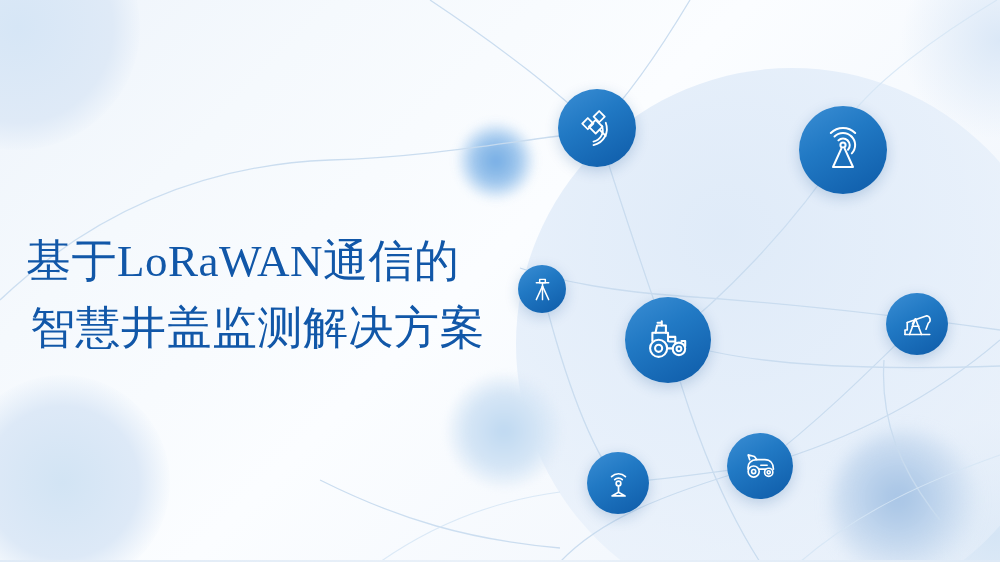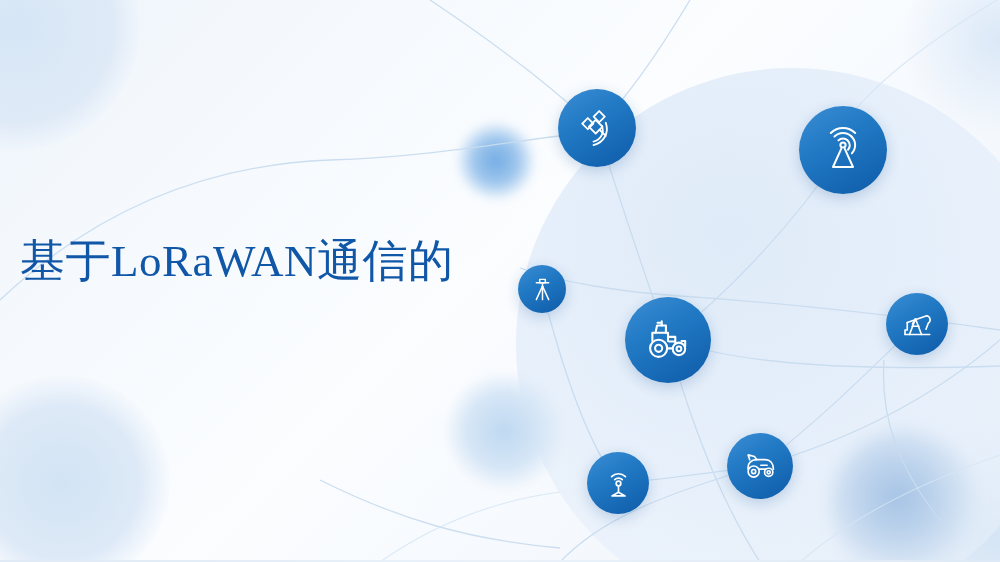--- a/index.html
+++ b/index.html
@@ -45,21 +45,21 @@
   .node{
     position:absolute;border-radius:50%;
     background:linear-gradient(150deg,#3b8ed4 0%,#2179c4 40%,#0e5ba8 100%);
     box-shadow:0 4px 14px rgba(21,82,150,.22);
     display:flex;align-items:center;justify-content:center;
   }
   .node svg{display:block;}
   .node svg *{stroke:#ffffff;fill:none;stroke-linecap:round;stroke-linejoin:round;}
   
   #title{
-    position:absolute;left:20px;top:228px;width:520px;
+    position:absolute;left:26px;top:228px;width:520px;
     color:#1157a8;letter-spacing:.5px;
   }
   .tline{
     font-family:"Liberation Serif","DejaVu Serif",serif;
     font-size:45px;font-weight:400;line-height:1.48;white-space:nowrap;
   }
   .tline.l2{ padding-left:4px; }
   
   .bottomline{position:absolute;left:0;bottom:0;width:1000px;height:2px;
     background:linear-gradient(90deg,#dfeaf6,#eaf1f9,#dde9f6);}
@@ -196,16 +196,17 @@
         <path d="M9 28 C8 20 13 16 20 16 L30 16 C37 16 41 21 41 28"></path>
         <path d="M11 16 L9 10 L17 12 L20 16"></path>
         <path d="M23 28 L31 28"></path>
         <path d="M25 23 L33 23"></path>
       </svg>
     </span>
   </div>
 
   <div id="title">
     <div class="tline l1">基于LoRaWAN通信的</div>
+    <div class="tline l2">智慧井盖监测解决方案</div>
   </div>
 
   <div class="bottomline"></div>
 </div>
 
 </body></html>

